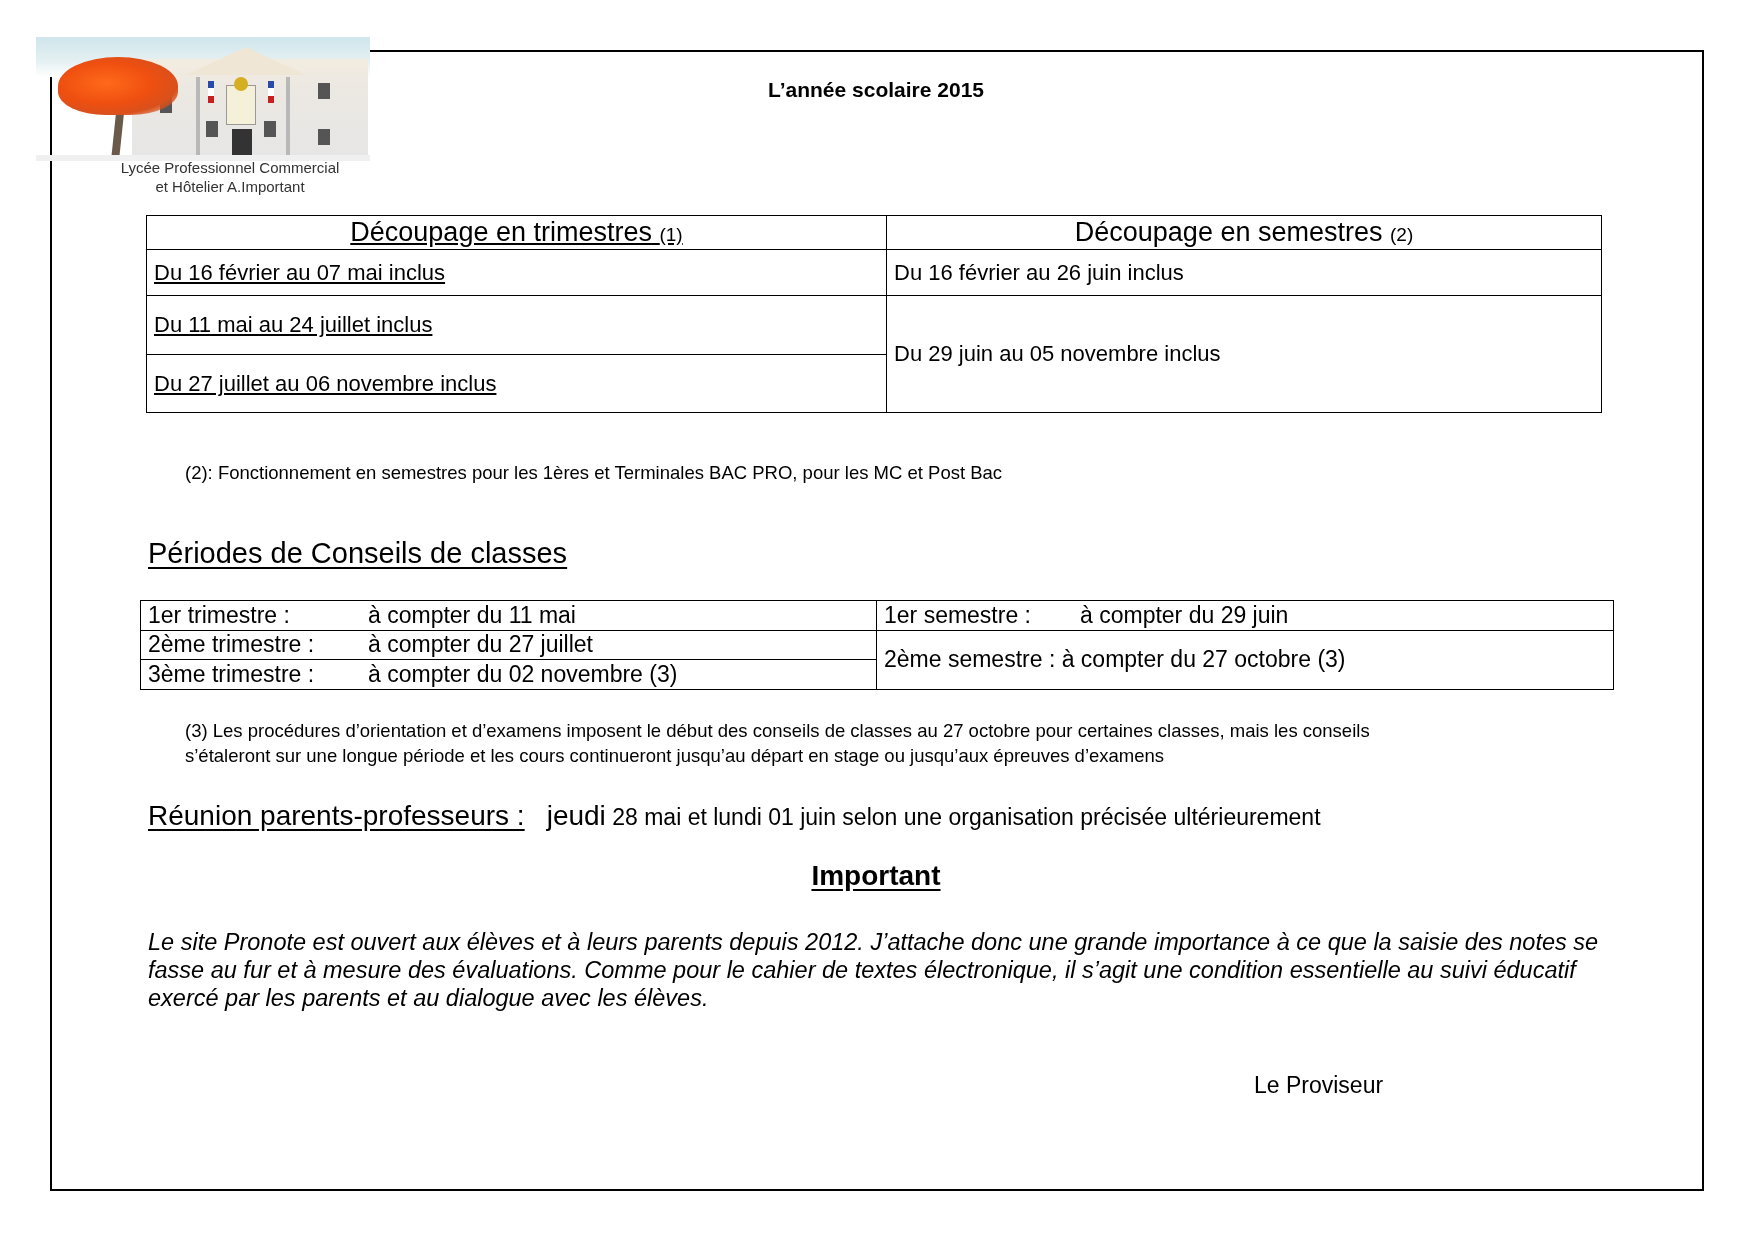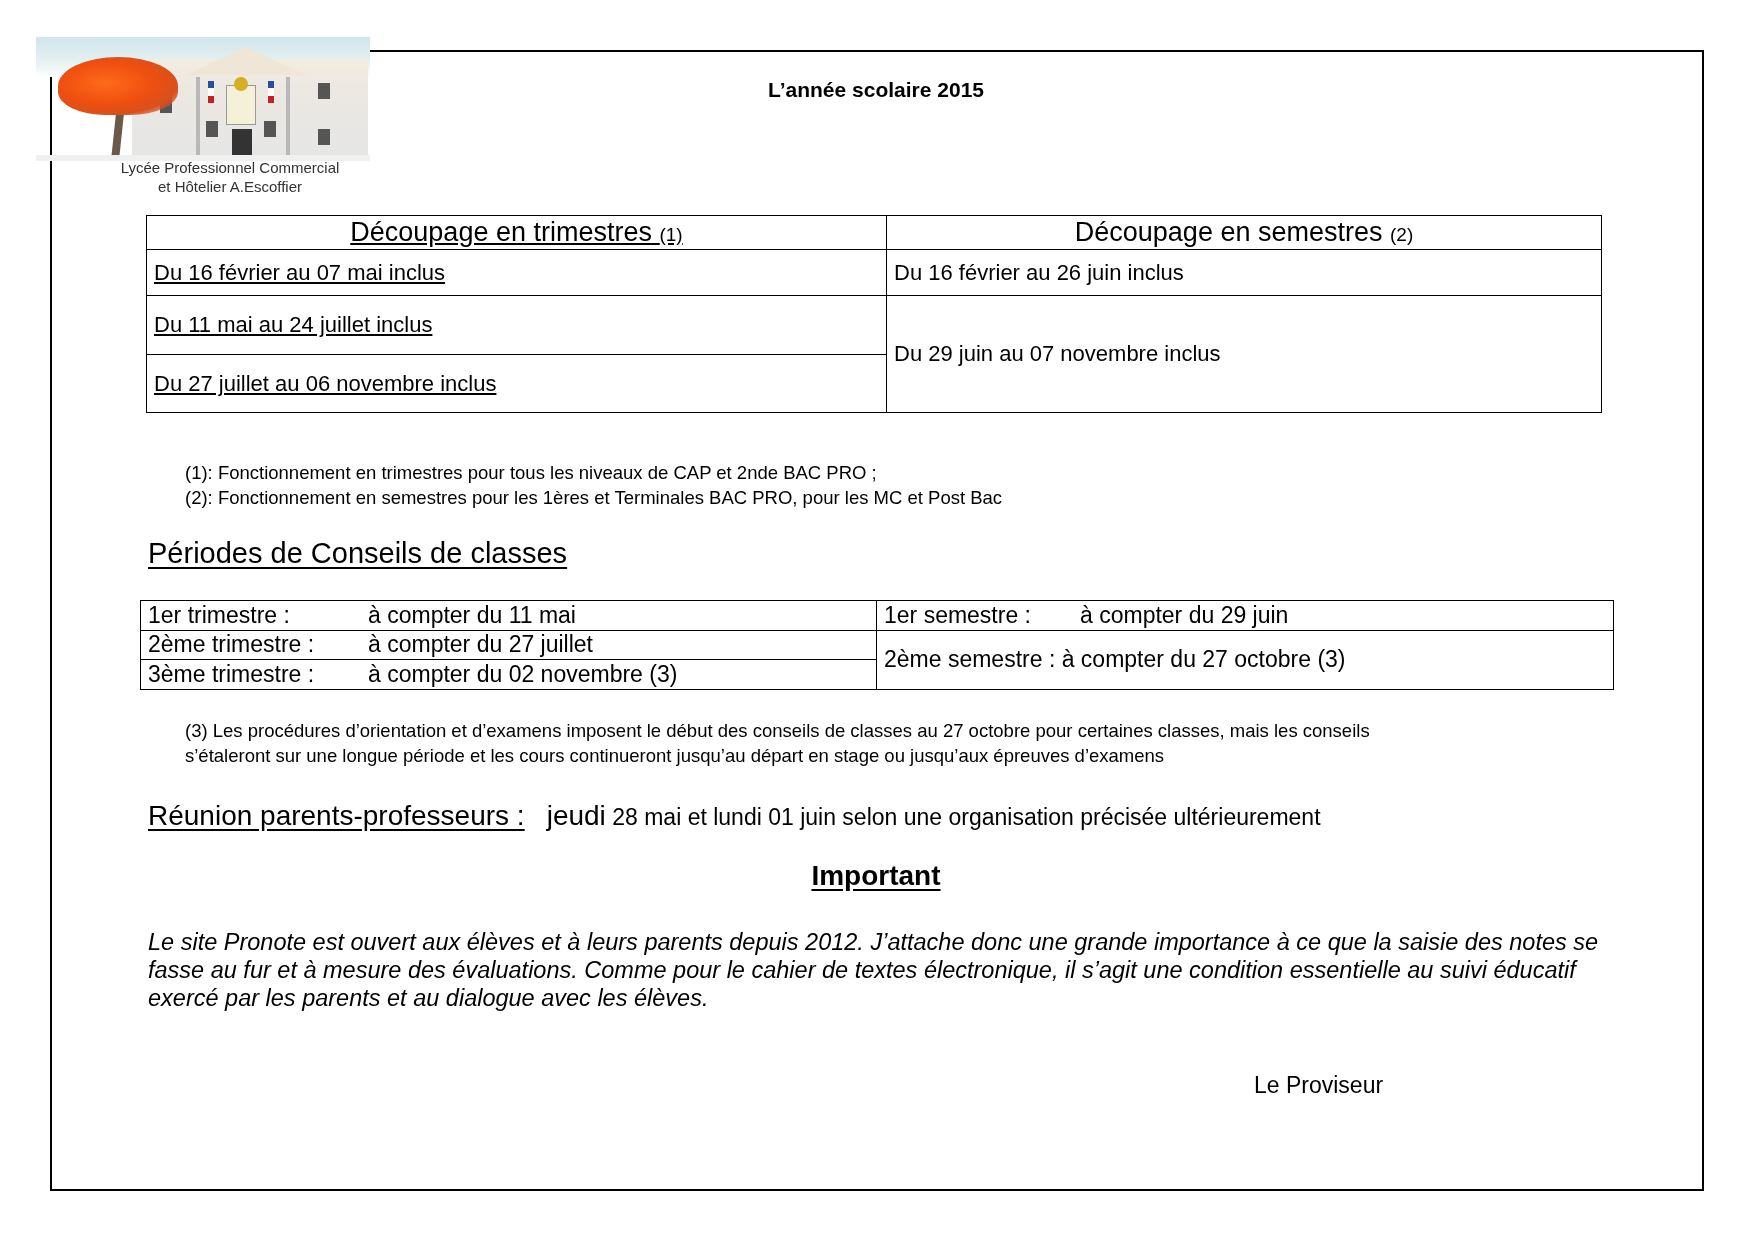--- a/index.html
+++ b/index.html
@@ -87,47 +87,46 @@
   <div class="flag1"></div>
   <div class="flag2"></div>
   <div class="door"></div>
   <div class="tree-trunk"></div>
   <div class="tree-crown"></div>
   <div class="ground"></div>
 </div>
 
 <div class="tagline">
   <div>Lycée Professionnel Commercial</div>
-  <div>et Hôtelier A.Escoffier</div>
+  <div>et Hôtelier A.Important</div>
 </div>
 
 <div class="title">L’année scolaire 2015</div>
 
 <table class="t1">
   <tbody>
       <tr>
     <td class="hdr c1"><span>Découpage en trimestres</span> <small>(1)</small></td>
     <td class="hdr"><span>Découpage en semestres</span> <small>(2)</small></td>
   </tr>
   <tr class="r1">
     <td class="c1">Du 16 février au 07  mai inclus</td>
     <td>Du  16 février au 26 juin inclus</td>
   </tr>
   <tr class="r2">
     <td class="c1">Du  11 mai au 24 juillet inclus</td>
-    <td rowspan="2">Du  29 juin au 07 novembre inclus</td>
+    <td rowspan="2">Du  29 juin au 05 novembre inclus</td>
   </tr>
   <tr class="r3">
     <td class="c1">Du  27 juillet au 06  novembre inclus</td>
   </tr>
 </tbody>
   </table>
 
 <div class="notes1">
-  <div>(1): Fonctionnement en trimestres pour tous les niveaux de CAP et 2nde BAC PRO ;</div>
   <div>(2): Fonctionnement en semestres pour les 1ères et Terminales BAC PRO, pour les  MC et Post Bac</div>
 </div>
 
 <div class="h-section">Périodes de Conseils de classes</div>
 
 <table class="t2">
   <tbody>
       <tr>
     <td class="c1"><span class="lbl">1er trimestre :</span><span>à compter du 11 mai</span></td>
     <td><span class="slbl">1er semestre :</span><span>à compter du 29 juin</span></td>

